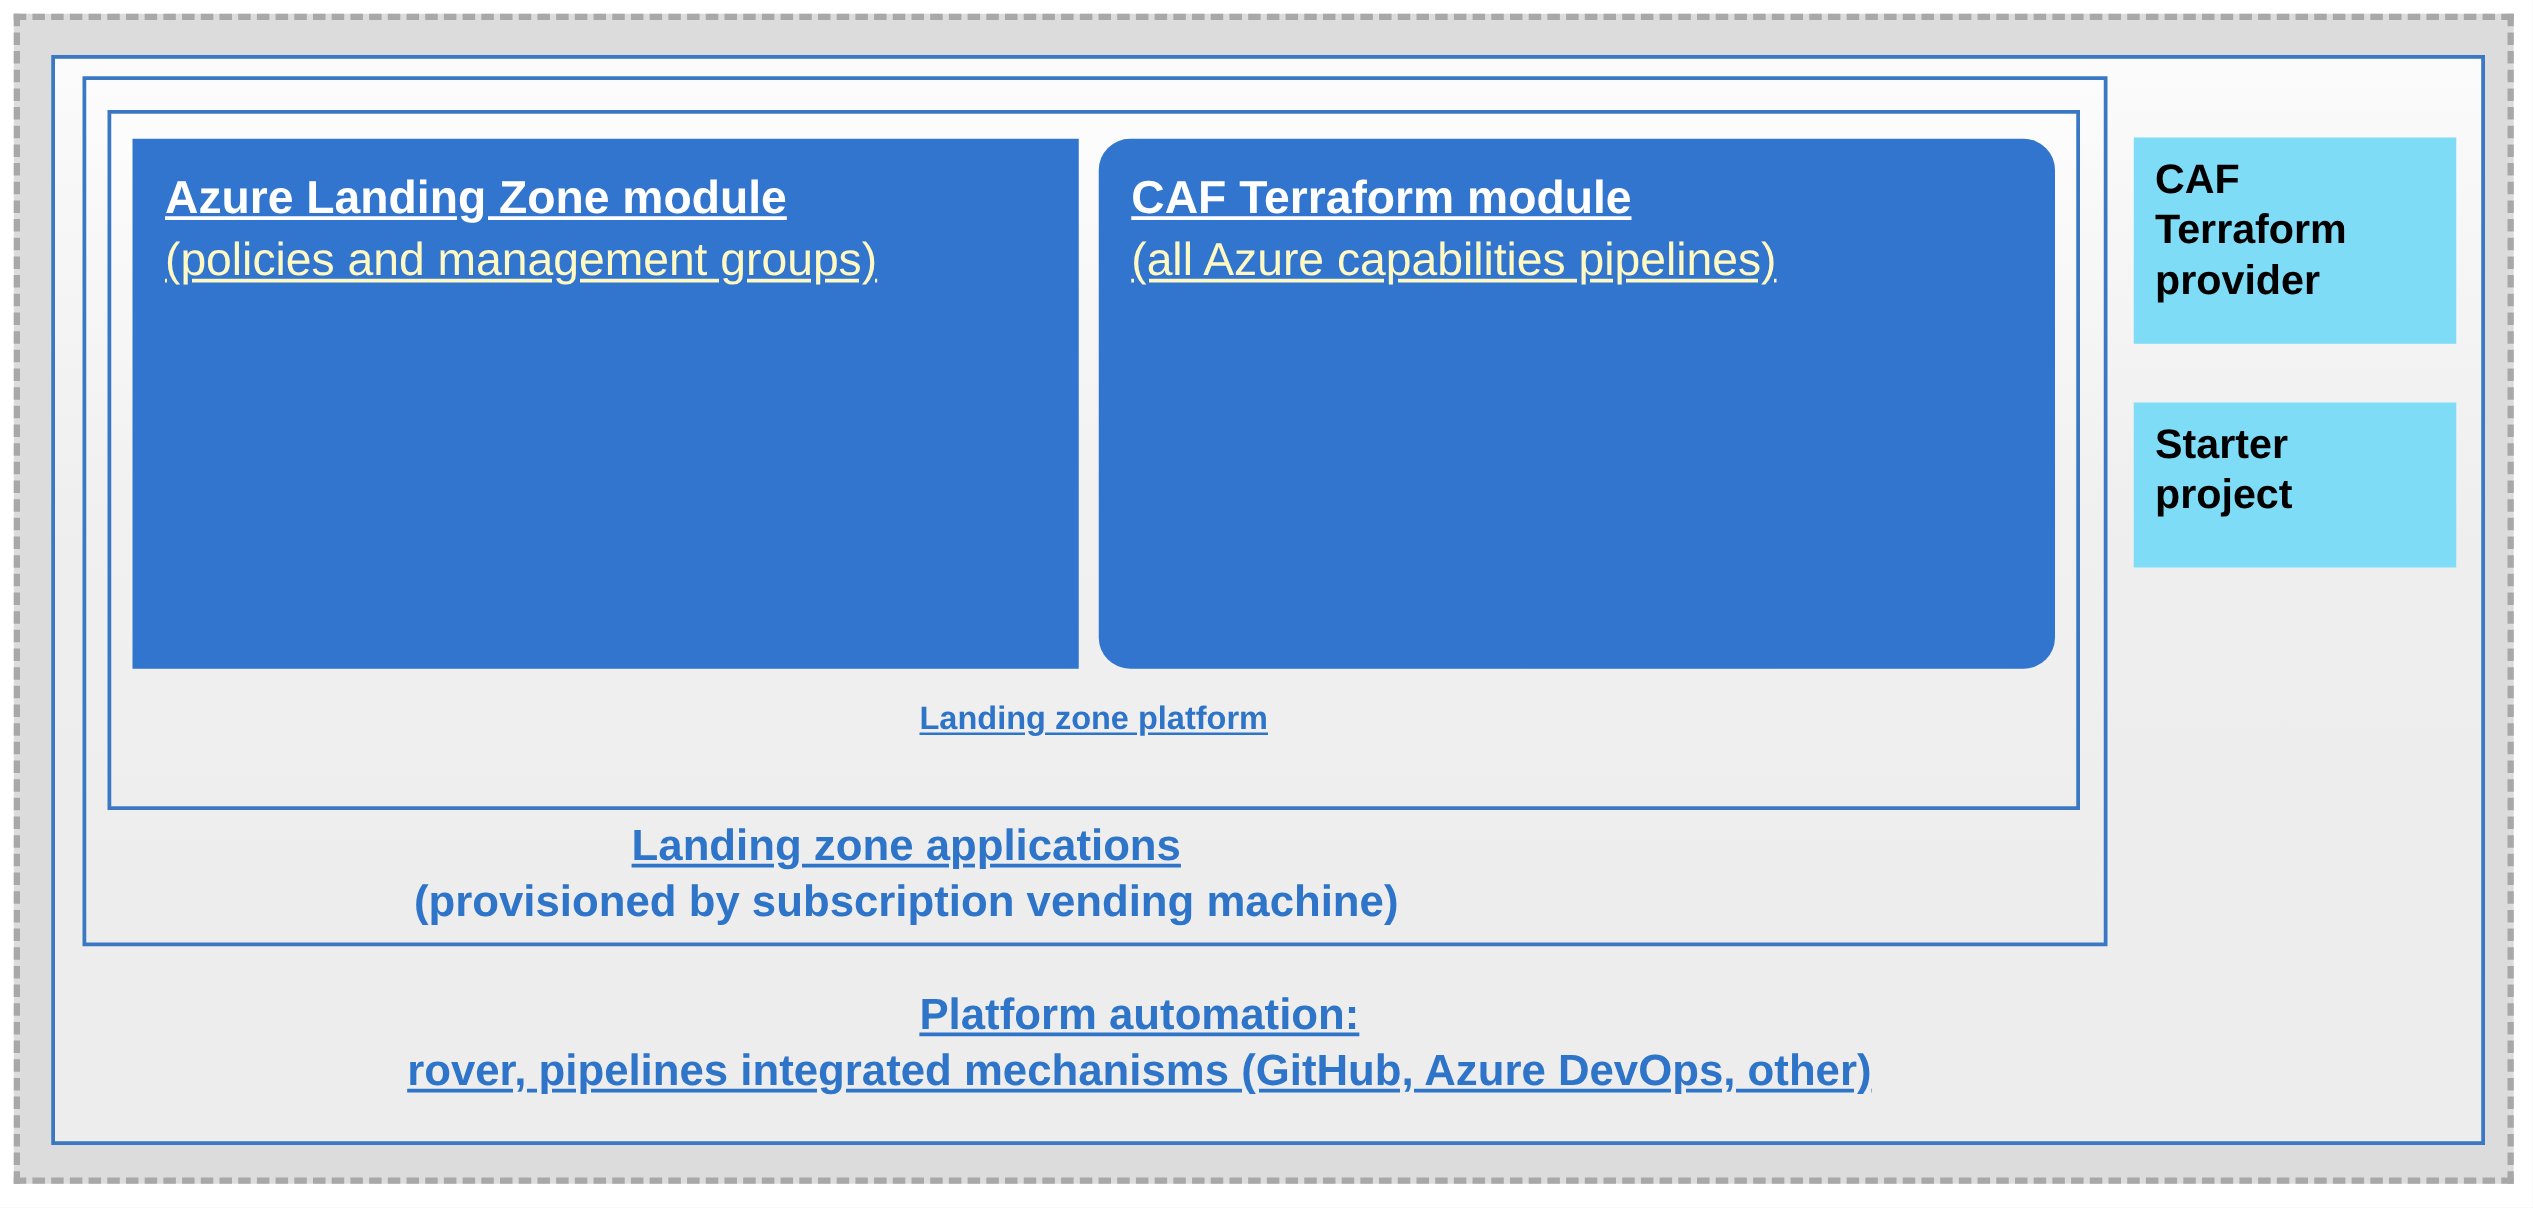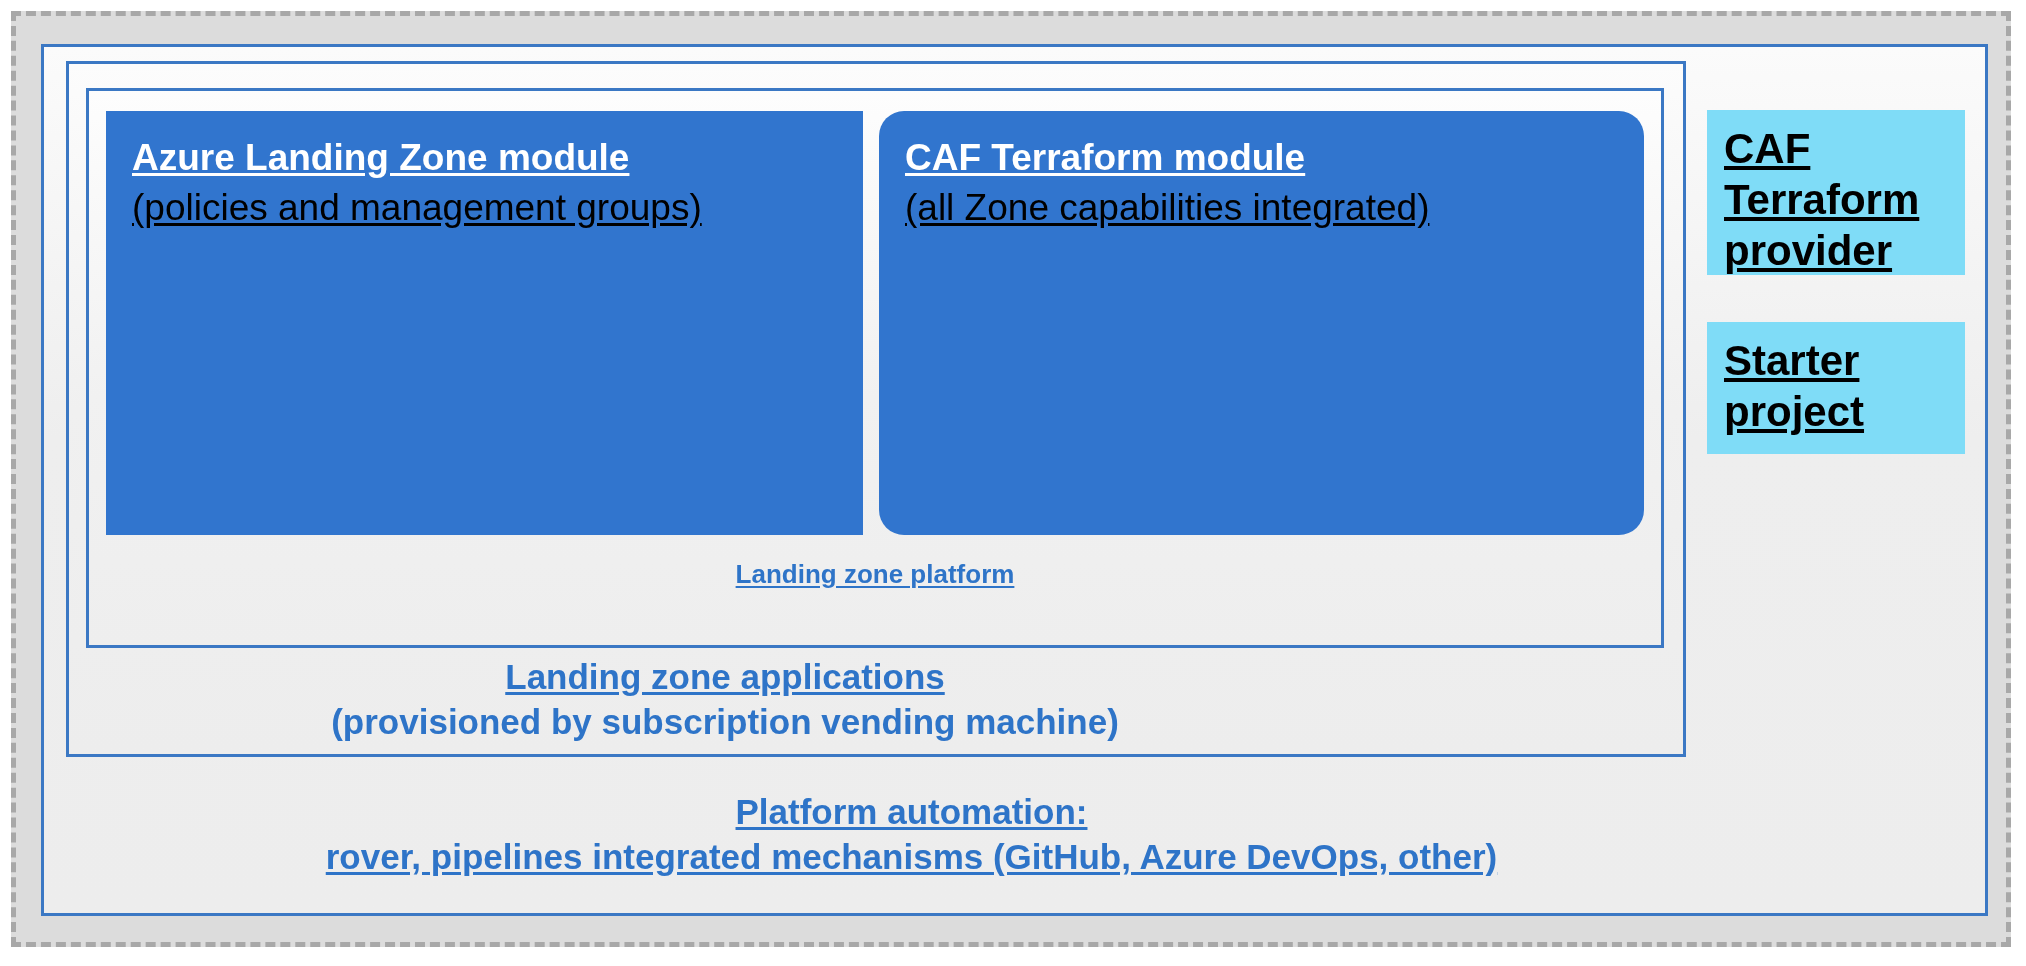--- a/index.html
+++ b/index.html
@@ -74,21 +74,21 @@
     display:inline;
     color:#ffffff;
     font-weight:bold;
     font-size:37px;
     line-height:50px;
     text-decoration:underline;
     text-underline-offset:3px;
     white-space:nowrap;
   }
   .module .line2{
-    color:#000000;
+    color:#fef9c3;
     font-weight:normal;
     font-size:37px;
     line-height:50px;
     text-decoration:underline;
     text-underline-offset:3px;
   }
   .module .txtwrap{ display:block; }
 
   
   .caption{
@@ -115,23 +115,22 @@
   }
 
   
   .cyan-tile{
     position:absolute;
     background:#7fdcf7;
     box-sizing:border-box;
     padding:13px 17px;
     color:#000000;
     font-weight:bold;
-    font-size:42px;
+    font-size:33px;
     line-height:1.22;
-    text-decoration:underline;
   }
   .tile-provider{ left:1707px; top:110px; width:258px; height:165px; }
   .tile-starter{  left:1707px; top:322px; width:258px; height:132px; }
 </style>
 </head>
 <body>
 
 <div class="canvas">
 
   <div class="outer-dashed"></div>
@@ -148,21 +147,21 @@
       <span class="txtwrap">
         <span class="line1">Azure Landing Zone module</span>
       </span>
       <span class="line2">(policies and management groups)</span>
     </div>
 
     <div class="module right">
       <span class="txtwrap">
         <span class="line1">CAF Terraform module</span>
       </span>
-      <span class="line2">(all Zone capabilities integrated)</span>
+      <span class="line2">(all Azure capabilities pipelines)</span>
     </div>
 
   </div>
 
   <div class="caption cap-platform">
     <span class="u">Landing zone platform</span>
   </div>
 
   <div class="caption cap-apps">
     <span class="u">Landing zone applications</span><br>

